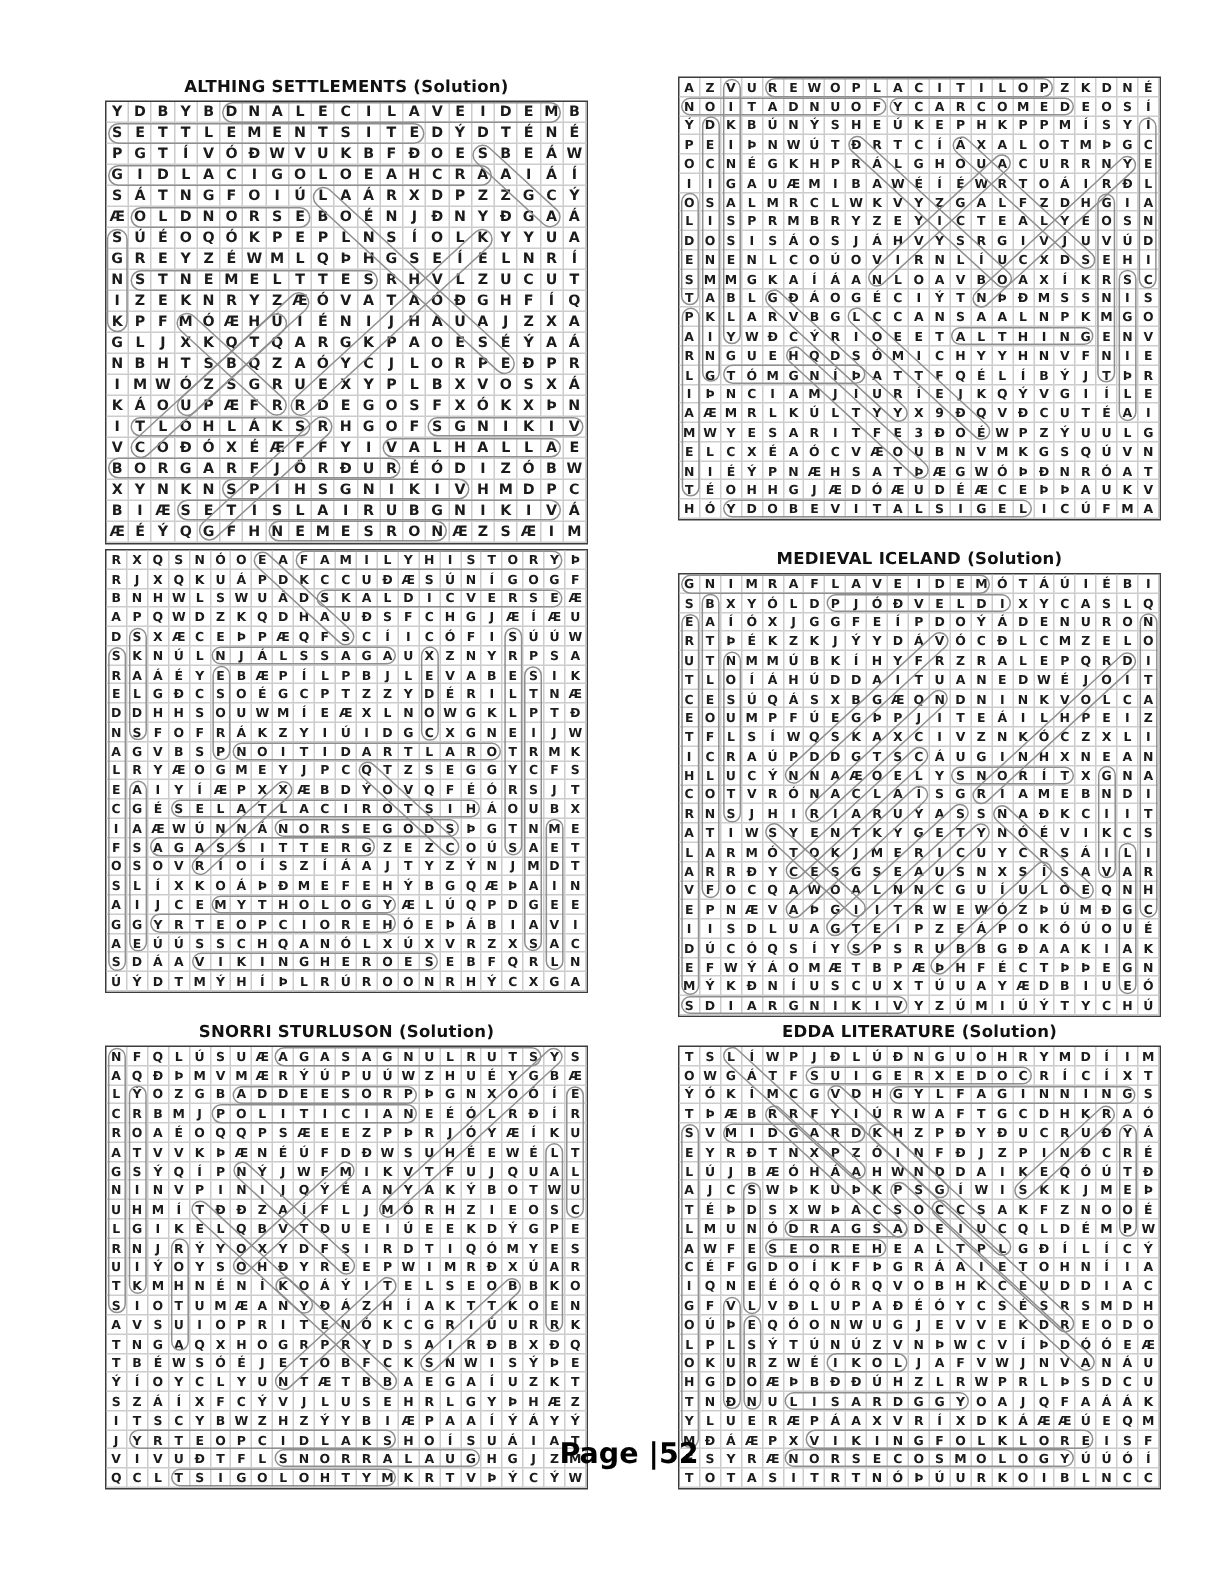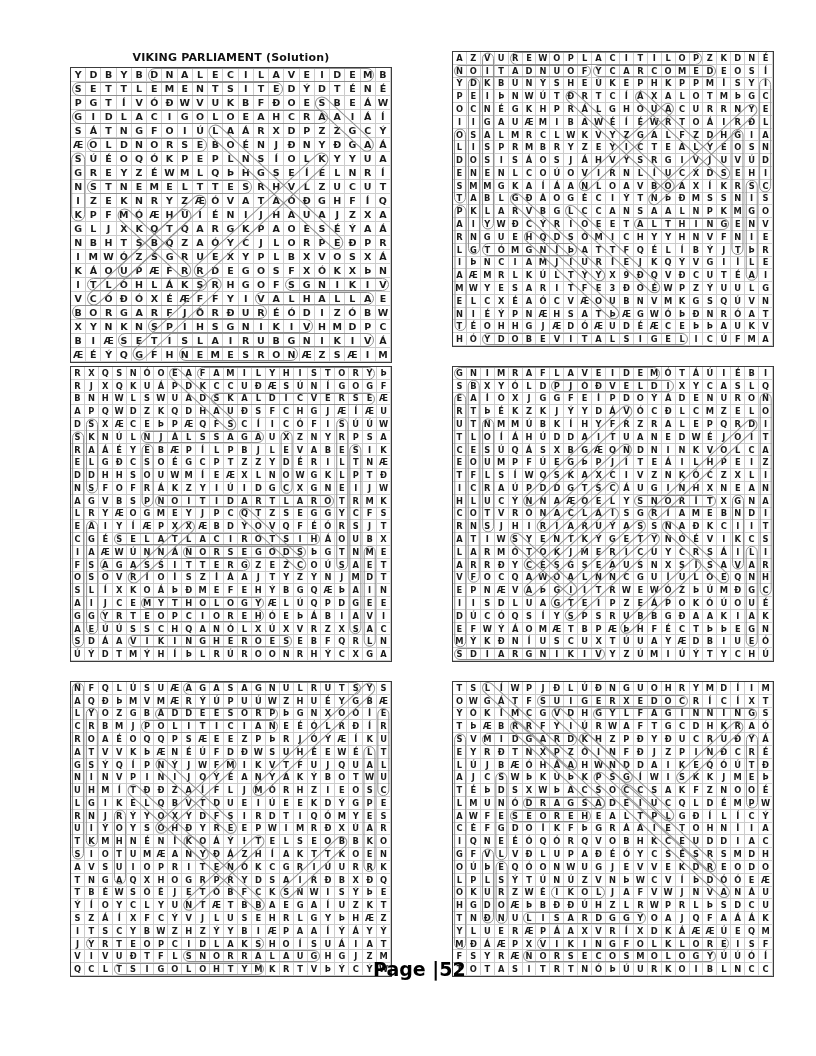--- a/index.html
+++ b/index.html
@@ -18,21 +18,21 @@
   .oval{position:absolute;border:1.3px solid #8f8f8f;border-radius:999px;box-sizing:border-box;}
   #page-number{position:absolute;left:373px;top:958px;font-size:19px;font-weight:600;color:#000;
                font-family:"DejaVu Sans","Liberation Sans",sans-serif;}
 </style>
 </head>
 <body>
 
 <div id="page">
 
   <div class="puzzle" style="left:70px;top:51px;">
-    <div class="puzzle-title">VIKING PARLIAMENT (Solution)</div>
+    <div class="puzzle-title">ALTHING SETTLEMENTS (Solution)</div>
     <div class="board" style="height:296px;">
       <div class="grid" style="grid-template-columns: repeat(21, 1fr); grid-template-rows: repeat(21, 1fr);">
           <div class="cell" style="font-size: 9.5px;">Y</div>
           <div class="cell" style="font-size: 9.5px;">D</div>
           <div class="cell" style="font-size: 9.5px;">B</div>
           <div class="cell" style="font-size: 9.5px;">Y</div>
           <div class="cell" style="font-size: 9.5px;">B</div>
           <div class="cell" style="font-size: 9.5px;">D</div>
           <div class="cell" style="font-size: 9.5px;">N</div>
           <div class="cell" style="font-size: 9.5px;">A</div>
@@ -1606,20 +1606,21 @@
           <div class="oval" style="width: 190.198px; height: 12.4929px; left: 189.406px; top: 165.849px; transform: rotate(90deg);"></div>
           <div class="oval" style="width: 100.963px; height: 12.4929px; left: 247.901px; top: 223.214px; transform: rotate(90deg);"></div>
           <div class="oval" style="width: 87.1058px; height: 12.4929px; left: 88.2906px; top: 25.6231px; transform: rotate(42.5689deg);"></div>
           <div class="oval" style="width: 87.1058px; height: 12.4929px; left: 46.6558px; top: 178.597px; transform: rotate(-42.5689deg);"></div>
           <div class="oval" style="width: 87.1058px; height: 12.4929px; left: 157.682px; top: 165.849px; transform: rotate(42.5689deg);"></div>
         </div>
     </div>
   </div>
 
   <div class="puzzle" style="left:452px;top:366px;">
+    <div class="puzzle-title">MEDIEVAL ICELAND (Solution)</div>
     <div class="board" style="height:296px;">
       <div class="grid" style="grid-template-columns: repeat(23, 1fr); grid-template-rows: repeat(23, 1fr);">
           <div class="cell" style="font-size: 8.3px;">G</div>
           <div class="cell" style="font-size: 8.3px;">N</div>
           <div class="cell" style="font-size: 8.3px;">I</div>
           <div class="cell" style="font-size: 8.3px;">M</div>
           <div class="cell" style="font-size: 8.3px;">R</div>
           <div class="cell" style="font-size: 8.3px;">A</div>
           <div class="cell" style="font-size: 8.3px;">F</div>
           <div class="cell" style="font-size: 8.3px;">L</div>
@@ -2164,20 +2165,21 @@
           <div class="oval" style="width: 124.795px; height: 12.4929px; left: 55.5679px; top: 178.597px; transform: rotate(-42.5689deg);"></div>
           <div class="oval" style="width: 124.795px; height: 12.4929px; left: 83.3244px; top: 191.345px; transform: rotate(-42.5689deg);"></div>
           <div class="oval" style="width: 124.795px; height: 12.4929px; left: 97.2027px; top: 204.093px; transform: rotate(-42.5689deg);"></div>
           <div class="oval" style="width: 105.95px; height: 12.4929px; left: 155.199px; top: 223.214px; transform: rotate(-42.5689deg);"></div>
           <div class="oval" style="width: 87.1058px; height: 12.4929px; left: 46.6558px; top: 191.345px; transform: rotate(42.5689deg);"></div>
         </div>
     </div>
   </div>
 
   <div class="puzzle" style="left:70px;top:681px;">
+    <div class="puzzle-title">SNORRI STURLUSON (Solution)</div>
     <div class="board" style="height:296px;">
       <div class="grid" style="grid-template-columns: repeat(23, 1fr); grid-template-rows: repeat(23, 1fr);">
           <div class="cell" style="font-size: 8.3px;">N</div>
           <div class="cell" style="font-size: 8.3px;">F</div>
           <div class="cell" style="font-size: 8.3px;">Q</div>
           <div class="cell" style="font-size: 8.3px;">L</div>
           <div class="cell" style="font-size: 8.3px;">Ú</div>
           <div class="cell" style="font-size: 8.3px;">S</div>
           <div class="cell" style="font-size: 8.3px;">U</div>
           <div class="cell" style="font-size: 8.3px;">Æ</div>
@@ -2720,20 +2722,21 @@
           <div class="oval" style="width: 105.95px; height: 12.4929px; left: 71.9292px; top: 108.484px; transform: rotate(-42.5689deg);"></div>
           <div class="oval" style="width: 105.95px; height: 12.4929px; left: 99.6858px; top: 184.971px; transform: rotate(42.5689deg);"></div>
           <div class="oval" style="width: 105.95px; height: 12.4929px; left: 99.6858px; top: 184.971px; transform: rotate(-42.5689deg);"></div>
           <div class="oval" style="width: 105.95px; height: 12.4929px; left: 44.1727px; top: 133.98px; transform: rotate(42.5689deg);"></div>
           <div class="oval" style="width: 87.1058px; height: 12.4929px; left: 199.317px; top: 178.597px; transform: rotate(137.431deg);"></div>
         </div>
     </div>
   </div>
 
   <div class="puzzle" style="left:452px;top:681px;">
+    <div class="puzzle-title">EDDA LITERATURE (Solution)</div>
     <div class="board" style="height:296px;">
       <div class="grid" style="grid-template-columns: repeat(23, 1fr); grid-template-rows: repeat(23, 1fr);">
           <div class="cell" style="font-size: 8.3px;">T</div>
           <div class="cell" style="font-size: 8.3px;">S</div>
           <div class="cell" style="font-size: 8.3px;">L</div>
           <div class="cell" style="font-size: 8.3px;">Í</div>
           <div class="cell" style="font-size: 8.3px;">W</div>
           <div class="cell" style="font-size: 8.3px;">P</div>
           <div class="cell" style="font-size: 8.3px;">J</div>
           <div class="cell" style="font-size: 8.3px;">Ð</div>

